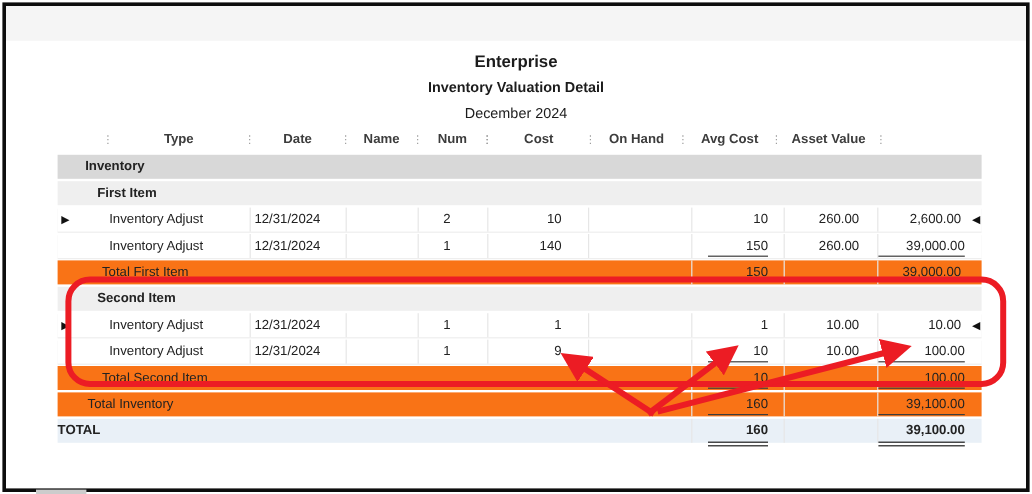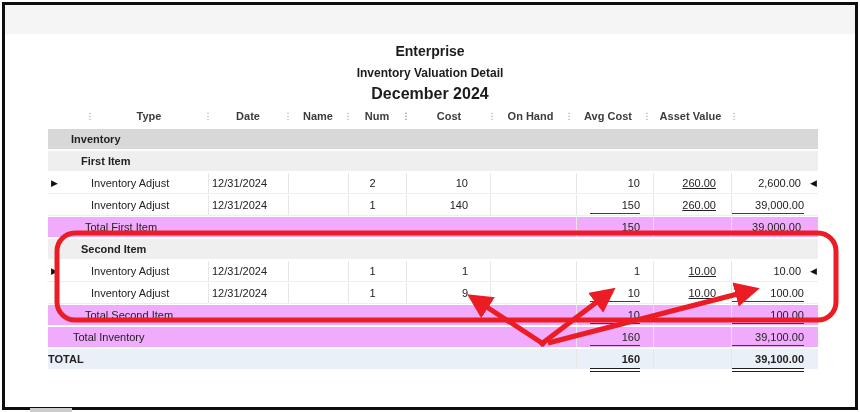--- a/index.html
+++ b/index.html
@@ -2,50 +2,50 @@
 <html><head>
 <meta charset="utf-8">
 <style>
   html,body{margin:0;padding:0;background:#ffffff;}
   body{width:860px;height:412px;position:relative;font-family:"Liberation Sans","DejaVu Sans",sans-serif;overflow:hidden;}
   .frame{position:absolute;left:2px;top:2px;width:850px;height:402px;border:3px solid #0d0d0d;background:#ffffff;}
   .topbar{position:absolute;left:0;top:0;width:100%;height:29px;background:#f5f5f5;}
   .titles{position:absolute;left:0;top:36px;width:100%;text-align:center;color:#1c1c1c;}
   .company{font-size:14px;font-weight:bold;line-height:20px;}
   .rpt-title{font-size:12px;font-weight:bold;line-height:24px;}
-  .period{font-size:16px;font-weight:bold;line-height:18px;}
+  .period{font-size:12px;font-weight:normal;line-height:18px;}
 
   .tbl{position:absolute;left:43px;top:101px;width:770px;font-size:11px;color:#222;}
   .hrow{display:flex;height:20px;align-items:center;margin-bottom:3px;}
   .hcell{font-weight:bold;color:#3c3c3c;text-align:center;line-height:20px;}
   .sep{width:0;display:flex;justify-content:center;overflow:visible;color:#9a9a9a;font-size:9px;line-height:18px;font-weight:normal;}
 
   .row{display:flex;height:20px;margin-bottom:2px;align-items:center;line-height:20px;justify-content:space-between;}
   .row.data{background:#ffffff;box-shadow:0 1px 0 #eeeeee;}
   .row.section1{background:#d8d8d8;font-weight:bold;}
   .row.section2{background:#efefef;font-weight:bold;}
-  .row.total2,.row.total1{background:#f0abfc;}
+  .row.total2,.row.total1{background:#f97316;}
   .row.grand{background:#e9f0f7;font-weight:bold;}
 
   .c-marker{width:42px;}
   .c-type{width:118px;}
   .c-date{width:80px;}
   .c-name{width:60px;}
   .c-num{width:58px;}
   .c-qty{width:84px;}
   .c-cost{width:86px;}
   .c-onhand{width:77px;}
   .c-avgcost{width:78px;}
   .c-assetvalue{width:87px;}
   .cell{height:20px;box-sizing:border-box;white-space:nowrap;overflow:visible;}
   .cell.num-cell{text-align:center;padding-right:10px;}
   .cell.right{text-align:right;}
   .cell.c-qty{padding-right:22px;}
   .cell.c-onhand{padding-right:13px;}
-  .cell.c-avgcost{padding-right:15px;text-decoration:underline;}
+  .cell.c-avgcost{padding-right:15px;}
   .cell.c-assetvalue{padding-right:17px;position:relative;}
   .cell.c-type{padding-left:1px;}
   .cell.c-date{padding-left:3px;}
   .vline{border-left:1px solid #e6e6e6;}
   .c-label{box-sizing:border-box;width:528px;}
   .pad-sec1{padding-left:23px;}
   .pad-sec2{padding-left:33px;}
   .pad-tot2{padding-left:37px;}
   .pad-tot1{padding-left:25px;}
   .pad-grand{padding-left:0;}

